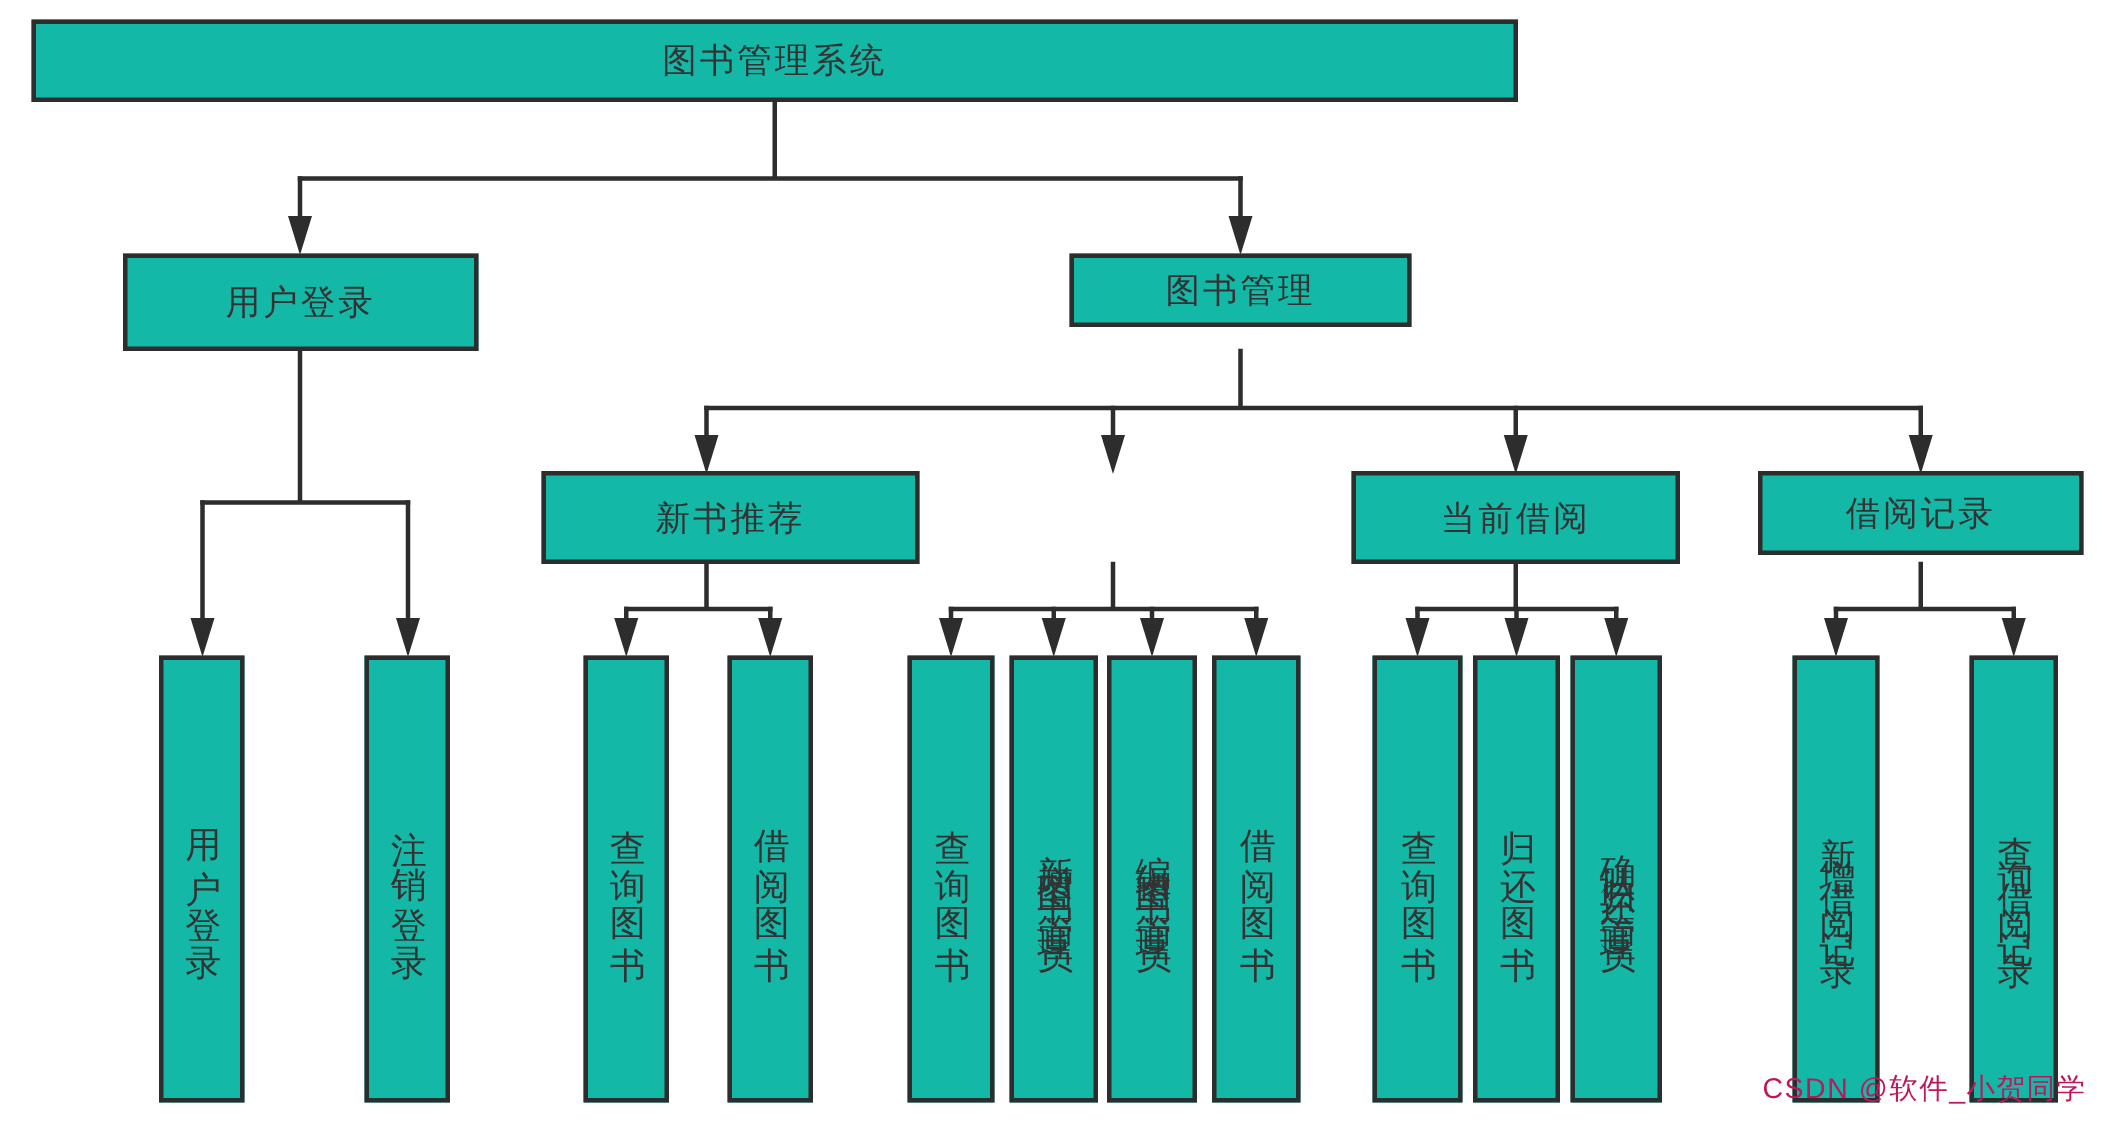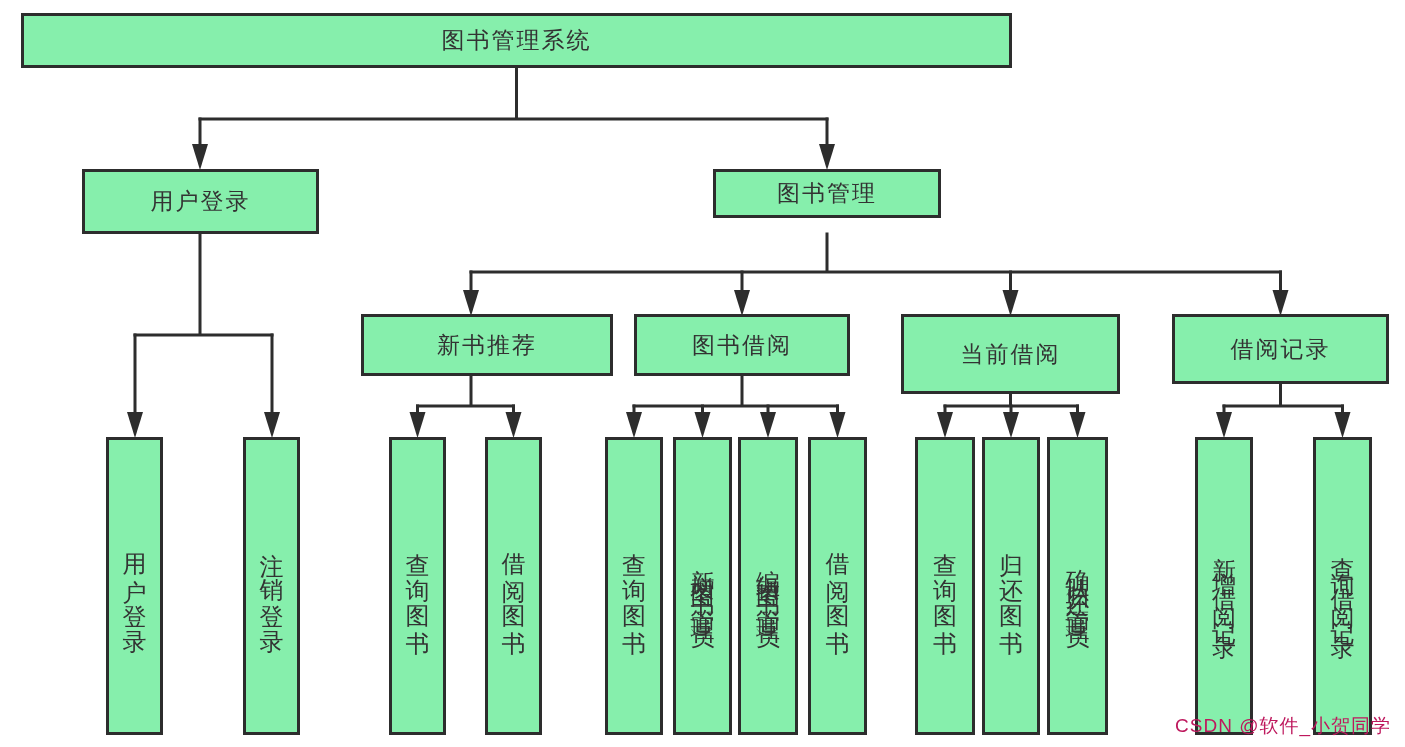--- a/index.html
+++ b/index.html
@@ -2,21 +2,21 @@
 <html><head>
 <meta charset="utf-8">
 <style>
   html,body{margin:0;padding:0;background:#ffffff;}
   .canvas{
     position:relative;width:1405px;height:747px;background:#ffffff;overflow:hidden;
     font-family:"Liberation Sans","DejaVu Sans",sans-serif;color:#333333;
   }
   .lines{position:absolute;left:0;top:0;width:1405px;height:747px;}
   .node{
-    position:absolute;box-sizing:border-box;border:3px solid #2d2d2d;background:#86efac;
+    position:absolute;box-sizing:border-box;border:3px solid #2d2d2d;background:#14b8a6;
     display:flex;align-items:center;justify-content:center;
   }
   .h{font-size:23px;letter-spacing:2px;}
   .v{top:437px;height:298px;}
   .v span{
     writing-mode:vertical-rl;text-orientation:mixed;
     font-size:24px;line-height:1;display:block;
   }
   .s4 span{letter-spacing:26px;}
   .s6 span{letter-spacing:16px;}
@@ -74,23 +74,22 @@
       <polygon points="1334.5,412 1350.5,412 1342.5,438"></polygon>
     </g>
   </svg>
 
   <div class="node h" style="left:21px;top:13px;width:991px;height:55px">图书管理系统</div>
 
   <div class="node h" style="left:82px;top:169px;width:237px;height:65px">用户登录</div>
   <div class="node h" style="left:713px;top:169px;width:228px;height:49px">图书管理</div>
 
   <div class="node h" style="left:361px;top:314px;width:252px;height:62px">新书推荐</div>
-  <div class="node h" style="left:634px;top:314px;width:216px;height:62px">图书借阅</div>
-  <div class="node h" style="left:901px;top:314px;width:219px;height:80px">当前借阅</div>
-  <div class="node h" style="left:1172px;top:314px;width:217px;height:70px">借阅记录</div>
+  <div class="node h" style="left:901px;top:314px;width:219px;height:62px">当前借阅</div>
+  <div class="node h" style="left:1172px;top:314px;width:217px;height:56px">借阅记录</div>
 
   <div class="node v s4" style="left:106px;width:57px">
     <span>用户登录</span>
   </div>
   <div class="node v s4" style="left:243px;width:57px">
     <span>注销登录</span>
   </div>
 
   <div class="node v s4" style="left:389px;width:57px">
     <span>查询图书</span>

